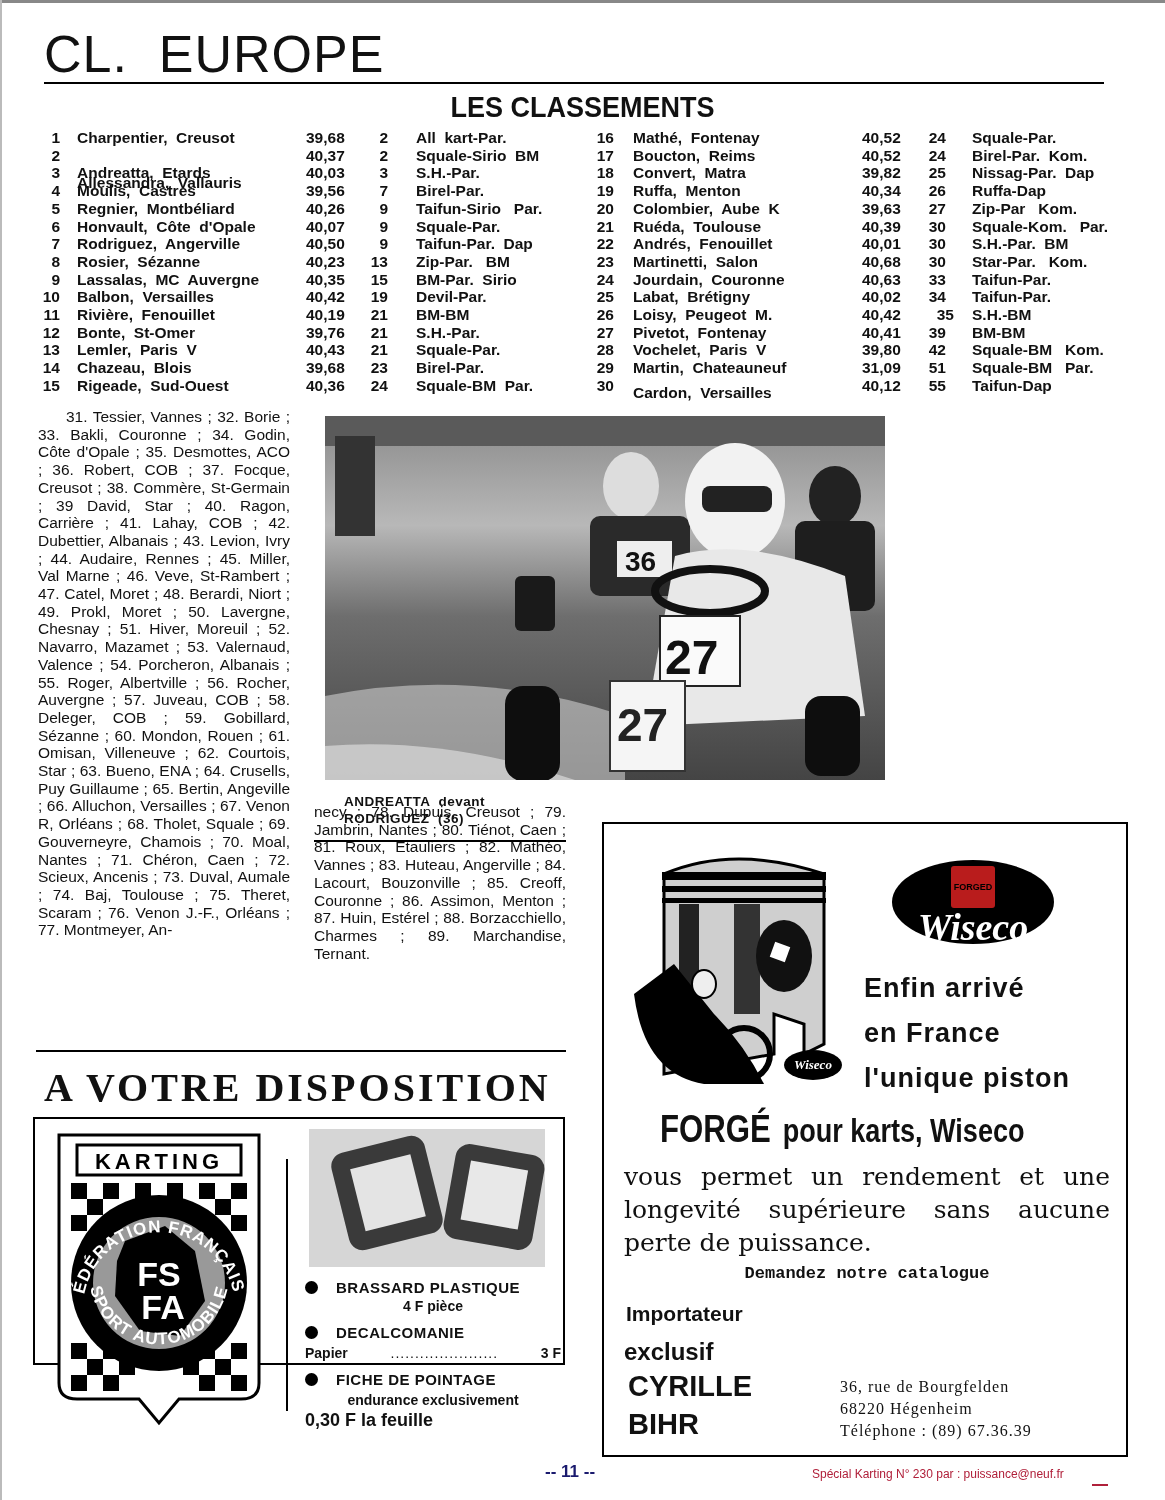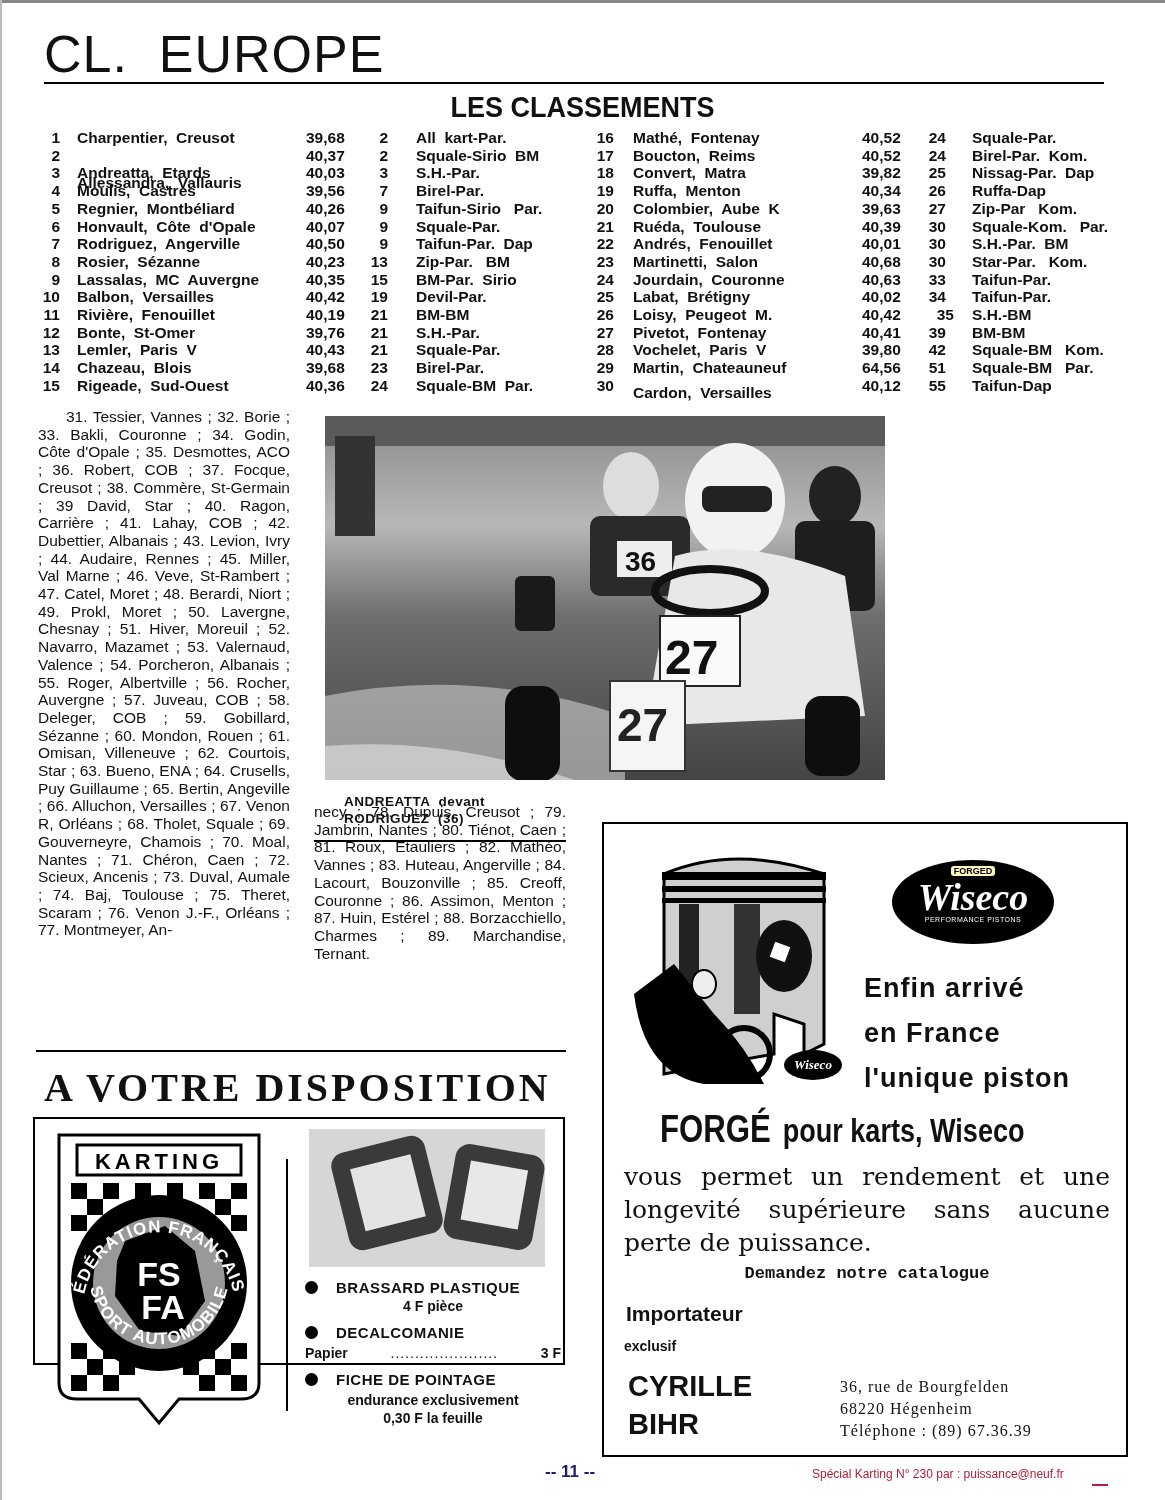--- a/index.html
+++ b/index.html
@@ -228,21 +228,21 @@
     <div class="row" style="top: 212.4px; left: 0px; width: 1165px;">
       <span style="white-space: pre; right: 551px;">28</span>
       <span style="white-space: pre; left: 633px;">Vochelet,  Paris  V</span>
       <span style="white-space: pre; left: 862px;">39,80</span>
       <span style="white-space: pre; right: 219px;">42</span>
       <span style="white-space: pre; left: 972px;">Squale-BM   Kom.</span>
     </div>
     <div class="row" style="top: 230.1px; left: 0px; width: 1165px;">
       <span style="white-space: pre; right: 551px;">29</span>
       <span style="white-space: pre; left: 633px;">Martin,  Chateauneuf</span>
-      <span style="white-space: pre; left: 862px;">64,56</span>
+      <span style="white-space: pre; left: 862px;">31,09</span>
       <span style="white-space: pre; right: 219px;">51</span>
       <span style="white-space: pre; left: 972px;">Squale-BM   Par.</span>
     </div>
     <div class="row" style="top: 247.8px; left: 0px; width: 1165px;">
       <span style="white-space: pre; right: 551px;">30</span>
       <span style="white-space: pre; left: 633px; margin-top: 7px;">Cardon,  Versailles</span>
       <span style="white-space: pre; left: 862px;">40,12</span>
       <span style="white-space: pre; right: 219px;">55</span>
       <span style="white-space: pre; left: 972px;">Taifun-Dap</span>
     </div>
@@ -361,21 +361,21 @@
       <div class="item-title"><span class="bullet"></span><span>DECALCOMANIE</span></div>
       <div style="display:flex; justify-content:space-between; font-size:14px; font-weight:bold; margin-top:4px;">
         <span>Papier</span>
         <span style="font-weight:normal; letter-spacing:1px;">......................</span>
         <span>3 F</span>
       </div>
     </div>
     <div>
       <div class="item-title"><span class="bullet"></span><span>FICHE DE POINTAGE</span></div>
       <div style="text-align:center; font-size:14px; font-weight:bold; margin-top:4px;">endurance exclusivement</div>
-      <div style="text-align:center; font-size:14px; font-weight:bold; margin-top:2px;">0,30 F la feuille</div>
+      <div style="text-align:left; font-size:18px; font-weight:bold; margin-top:2px;">0,30 F la feuille</div>
     </div>
   </div>
 </div>
 
 <div class="box" style="left:602px; top:822px; width:526px; height:635px;">
   <div style="position:absolute; left:30px; top:20px; width:210px; height:250px;">
     <svg width="210" height="250" viewBox="0 0 210 250">
       <path d="M30 30 Q100 0 190 30 L190 200 L170 210 L170 180 L140 170 L140 210 L30 230 Z" fill="#cfcfcf" stroke="#000" stroke-width="3"></path>
       <rect x="28" y="28" width="164" height="8" fill="#000"></rect>
       <rect x="28" y="42" width="164" height="6" fill="#000"></rect>
@@ -383,38 +383,38 @@
       <rect x="45" y="60" width="20" height="150" fill="#222"></rect>
       <rect x="100" y="60" width="26" height="110" fill="#333"></rect>
       <ellipse cx="150" cy="112" rx="28" ry="36" fill="#111"></ellipse>
       <rect x="138" y="100" width="16" height="16" fill="#fff" transform="rotate(20 146 108)"></rect>
       <path d="M0 150 Q10 230 70 240 L130 240 Q110 200 80 170 L40 120 Z" fill="#000"></path>
       <circle cx="110" cy="210" r="26" fill="none" stroke="#000" stroke-width="6"></circle>
       <ellipse cx="70" cy="140" rx="12" ry="14" fill="#eee" stroke="#000" stroke-width="2"></ellipse>
     </svg>
   </div>
   <div style="position:absolute; left:288px; top:36px; width:162px; height:84px; background:#000; border-radius:50%; color:#fff; text-align:center;">
-    <div style="font-size:9px; font-weight:bold; margin-top:6px; background:#fef9c3; color:#000; display:inline-block; padding:0 3px; border-radius:3px;text-align:center;">FORGED</div>
+    <div style="font-size:9px; font-weight:bold; margin-top:6px; background:#b91c1c; color:#000; display:inline-block; padding:16px 3px; border-radius:3px;text-align:center;">FORGED</div>
     <div style="font-family:'Liberation Serif', serif; font-style:italic; font-weight:bold; font-size:38px; line-height:38px;">Wiseco</div>
     <div style="font-size:7px; letter-spacing:0.5px;">PERFORMANCE PISTONS</div>
   </div>
   <div style="position:absolute; left:180px; top:226px; width:58px; height:30px; background:#000; color:#fff; border-radius:50%; font-family:'Liberation Serif', serif; font-style:italic; font-weight:bold; font-size:13px; text-align:center; line-height:30px;">Wiseco</div>
   <div style="position:absolute; left:260px; top:142px; font-size:27px; font-weight:bold; line-height:45px; letter-spacing:1px;">
     <div>Enfin arrivé</div>
     <div>en France</div>
     <div>l'unique piston</div>
   </div>
   <div style="position:absolute; left:56px; top:284px; white-space:nowrap; transform:scaleX(0.82); transform-origin:left;">
     <span style="font-size:38px; font-weight:bold;">FORGÉ</span>
     <span style="font-size:33px; font-weight:bold; margin-left:10px;">pour karts, Wiseco</span>
   </div>
   <div style="position:absolute; left:20px; top:336px; width:486px; font-family:'DejaVu Serif', serif; font-size:25px; line-height:33px; text-align:justify;">vous permet un rendement et une longevité supérieure sans aucune perte de puissance.</div>
   <div style="position:absolute; left:0; width:526px; top:440px; text-align:center; font-family:Liberation Mono, monospace; font-size:17px; font-weight:bold;">Demandez notre catalogue</div>
   <div style="position:absolute; left:22px; top:478px; font-size:21px; font-weight:bold;">Importateur</div>
-  <div style="position:absolute; left:20px; top:514px; font-size:14px; font-weight:bold;">exclusif</div>
+  <div style="position:absolute; left:20px; top:514px; font-size:24px; font-weight:bold;">exclusif</div>
   <div style="position:absolute; left:24px; top:546px; font-size:29px; font-weight:bold;">CYRILLE</div>
   <div style="position:absolute; left:24px; top:584px; font-size:29px; font-weight:bold;">BIHR</div>
   <div style="position:absolute; left:236px; top:552px; font-family:'Liberation Serif', serif; font-size:16px; line-height:22px; letter-spacing:1px;">
     <div>36, rue de Bourgfelden</div>
     <div>68220 Hégenheim</div>
     <div>Téléphone : (89) 67.36.39</div>
   </div>
 </div>
 
 <div style="position:absolute; left:545px; top:1462px; font-size:17px; font-weight:bold; color:#1a1a6e;">-- 11 --</div>

